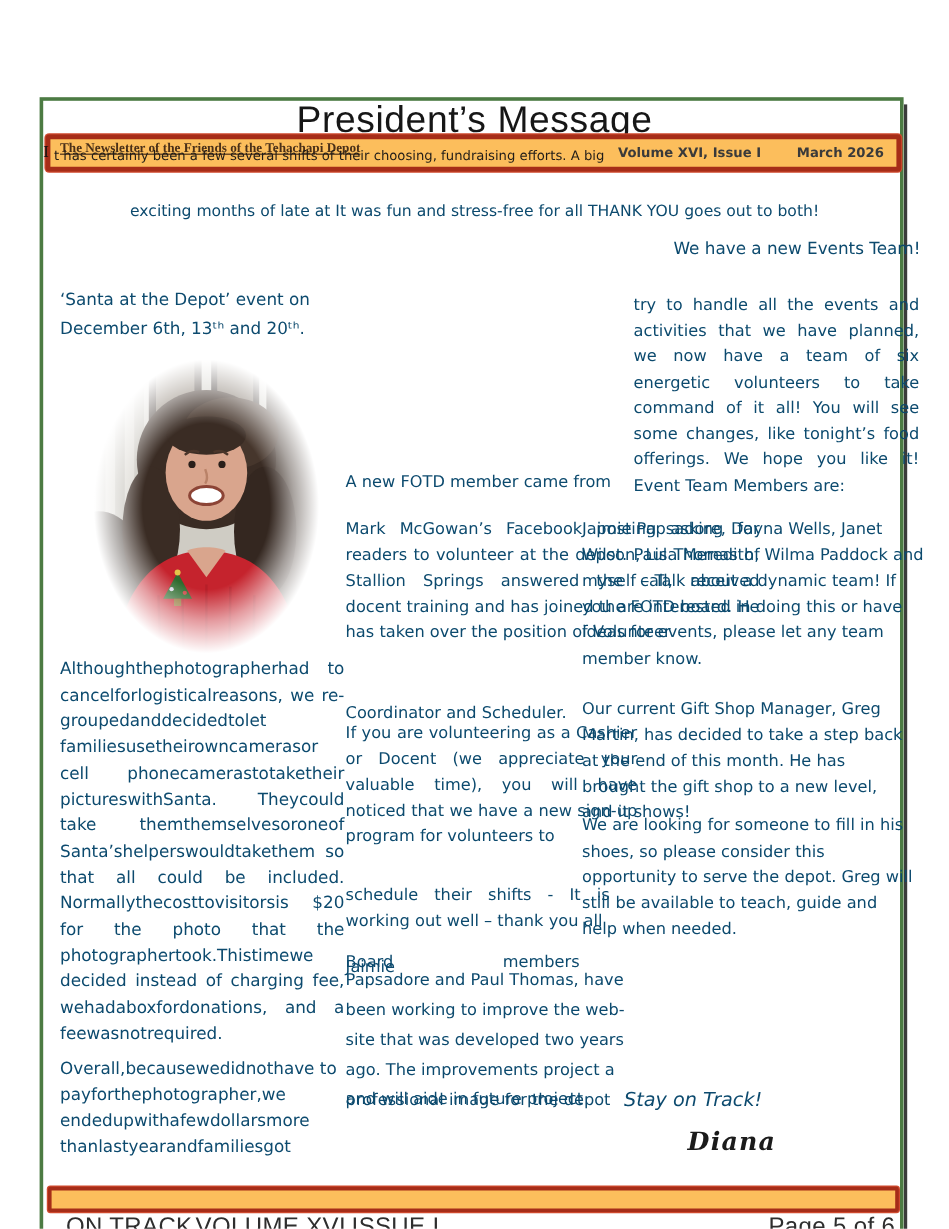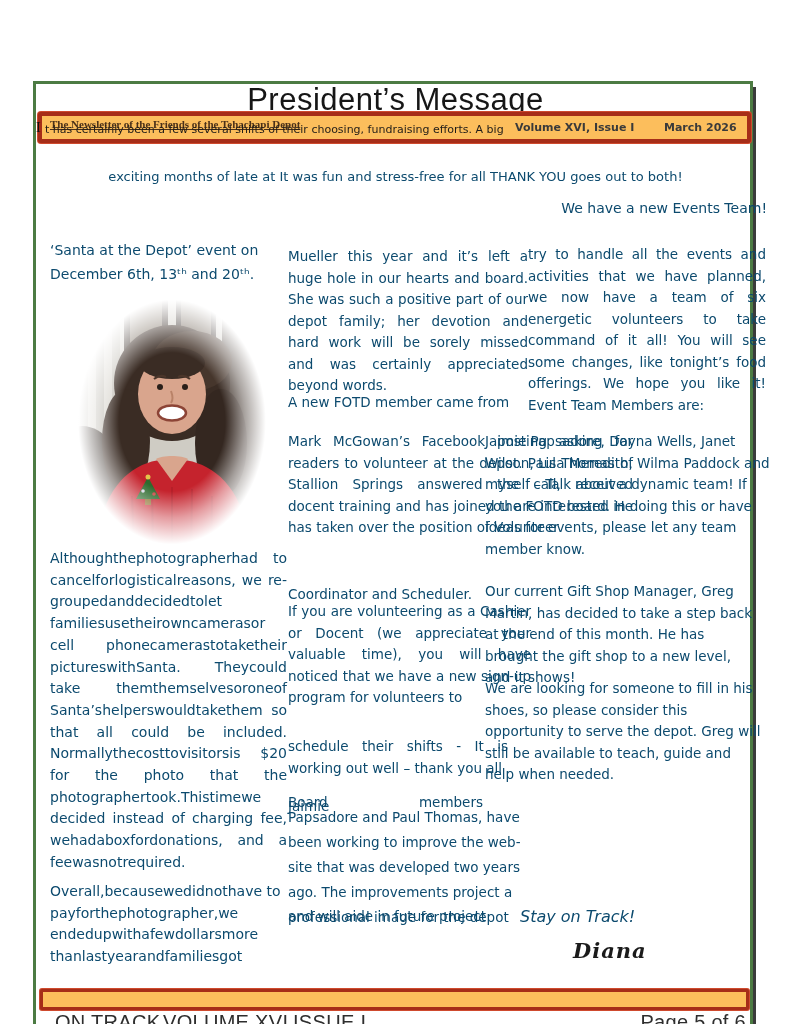--- a/index.html
+++ b/index.html
@@ -120,21 +120,20 @@
         <circle cx="71" cy="200" r="1.8" fill="#d8d8e8"></circle>
         <circle cx="82" cy="203" r="1.8" fill="#cc4444"></circle>
       </g>
     </svg>
     <div class="vignette"></div>
   </div>
 
   <div class="abs comic just" style="left:50px;top:500px;width:237px;font-size:14px;line-height:21.7px;">Althoughthephotographerhad to cancelforlogisticalreasons, we re-groupedanddecidedtolet familiesusetheirowncamerasor cell phonecamerastotaketheir pictureswithSanta. Theycould take themthemselvesoroneof Santa’shelperswouldtakethem so that all could be included. Normallythecosttovisitorsis $20 for the photo that the photographertook.Thistimewe decided instead of charging fee, wehadaboxfordonations, and a feewasnotrequired.</div>
   <div class="abs comic" style="left:50px;top:833px;width:240px;font-size:14px;line-height:21.7px;">Overall,becausewedidnothave to payforthephotographer,we endedupwithafewdollarsmore thanlastyearandfamiliesgot</div>
 
-  <div class="abs comic just" style="left:288px;top:198px;width:240px;">Mueller this year and it’s left a huge hole in our hearts and board. She was such a positive part of our depot family; her devotion and hard work will be sorely missed and was certainly appreciated beyond words.</div>
   <div class="abs comic nowrap" style="left:288px;top:344px;">A new FOTD member came from</div>
   <div class="abs comic just" style="left:288px;top:383px;width:345px;">Mark McGowan’s Facebook posting asking for readers to volunteer at the depot. Paul Thomas of Stallion Springs answered the call, received docent training and has joined the FOTD board. He has taken over the position of Volunteer</div>
   <div class="abs comic nowrap" style="left:288px;top:536px;">Coordinator and Scheduler.</div>
   <div class="abs comic just" style="left:288px;top:688px;width:220px;">schedule their shifts - It is working out well – thank you all</div>
   <div class="abs comic just" style="left:288px;top:553px;width:243px;">If you are volunteering as a Cashier or Docent (we appreciate your valuable time), you will have noticed that we have a new sign-up program for volunteers to</div>
   <div class="abs comic flexline" style="left:288px;top:744px;width:195px;">
     <span>Board</span>
     <span>members</span>
   </div>
   <div class="abs comic nowrap" style="left:288px;top:748px;">Jaimie</div>

